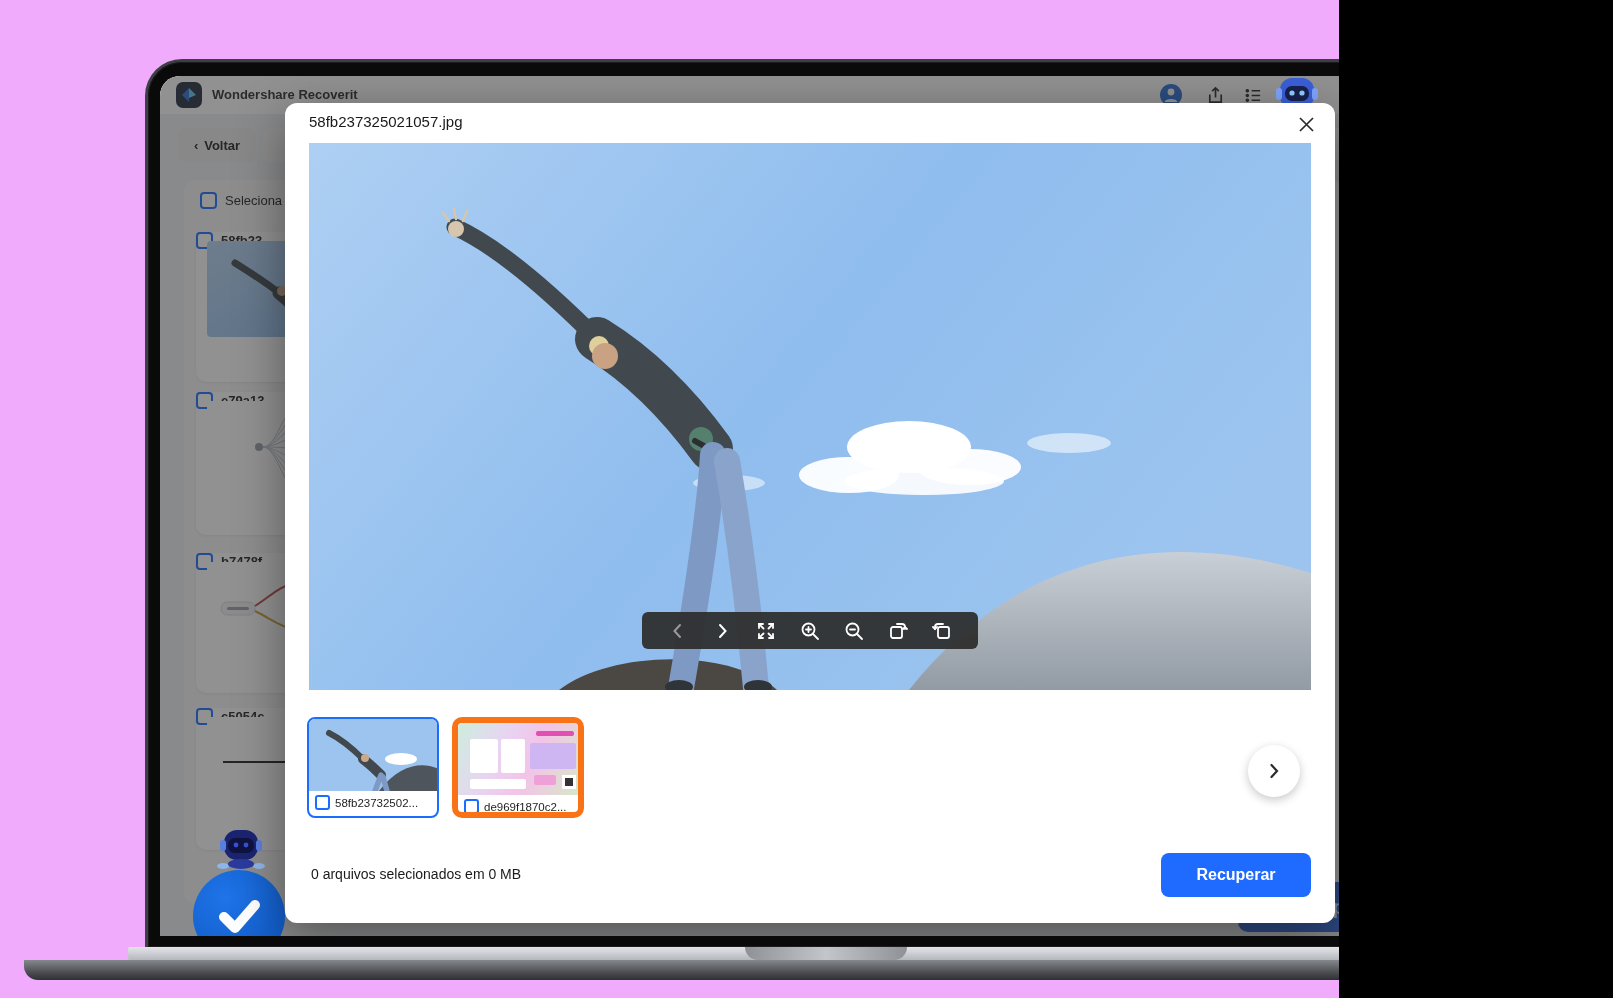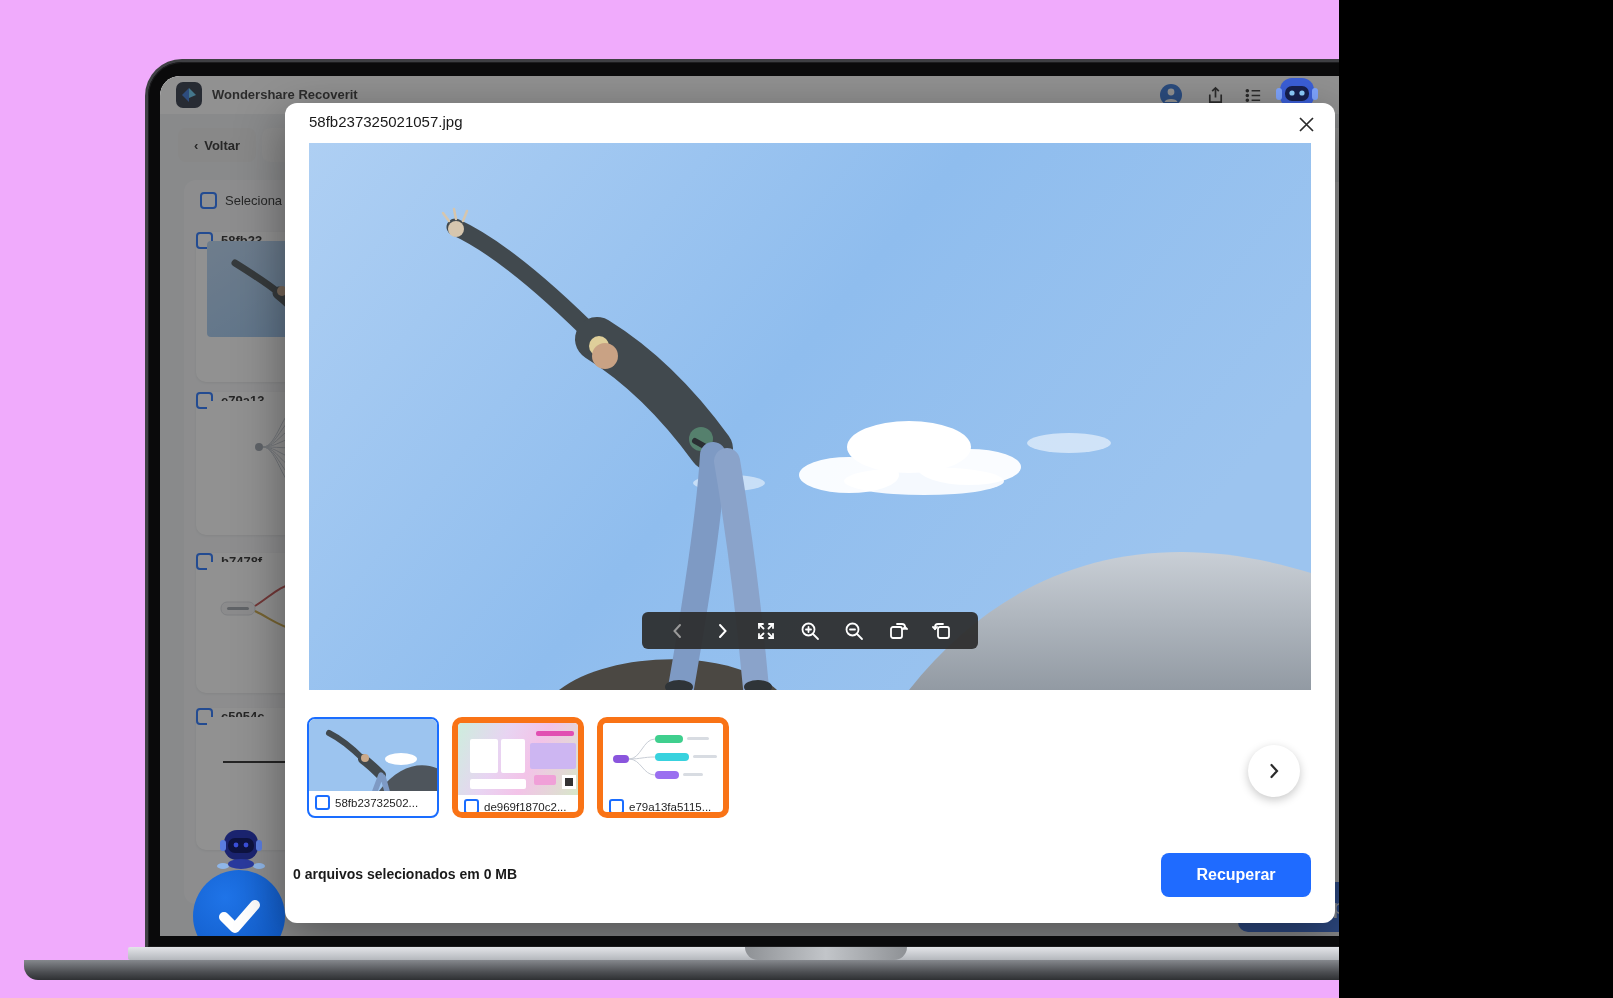--- a/index.html
+++ b/index.html
@@ -73,21 +73,21 @@
   .strip{left:22px;top:614px;width:1006px;display:flex;gap:13px;}
   .tcard{width:132px;height:101px;background:#fff;border:6px solid #f97316;border-radius:10px;
     box-sizing:border-box;overflow:hidden;flex:none;position:relative;}
   .tcard.sel{border:2px solid #1a6dff;border-radius:8px;text-align:right;}
   .tart{position:absolute;left:0;top:0;width:100%;height:72px;overflow:hidden;}
   .trow{position:absolute;left:6px;top:76px;display:flex;align-items:center;gap:5px;}
   .trow .chk{width:15px;height:15px;border-radius:3px;flex:none;}
   .tlabel{font-size:11.5px;color:#1e1e1e;white-space:nowrap;}
   .next-circle{left:963px;top:642px;width:52px;height:52px;border-radius:50%;background:#fff;
     box-shadow:0 3px 10px rgba(0,0,0,.22);display:flex;align-items:center;justify-content:center;}
-  .mfoot-summary{left:8px;top:763px;font-size:14px;color:#1a1a1a;font-weight:bold;}
+  .mfoot-summary{left:26px;top:763px;font-size:14px;color:#1a1a1a;}
   .recover-btn{left:876px;top:750px;width:150px;height:44px;border-radius:8px;background:#1f6bff;
     color:#fff;font-size:16px;font-weight:700;display:flex;align-items:center;justify-content:center;border:none;}
 
   
   .mini{position:absolute;}
 </style>
 </head>
 <body>
 
 <div id="stage">
@@ -399,42 +399,20 @@
           </div>
           <div class="trow">
               <span class="chk"></span>
             <span class="tlabel">de969f1870c2...</span>
             </div>
         </div>
 
 
 
 
-        <div class="tcard">
-          <div class="tart" style="background:#fff;">
-            <svg width="130" height="72" viewBox="0 0 130 72">
-              <rect x="10" y="32" width="16" height="8" rx="4" fill="#8a55dd"></rect>
-              <g stroke="#c9ced6" stroke-width="1" fill="none">
-                <path d="M26,36 C38,36 40,16 52,16"></path>
-                  <path d="M26,36 C38,36 40,34 52,34"></path>
-                  <path d="M26,36 C38,36 40,52 52,52"></path>
-              </g>
-              <rect x="52" y="12" width="28" height="8" rx="4" fill="#3fcf8e"></rect>
-              <rect x="52" y="30" width="34" height="8" rx="4" fill="#38d2de"></rect>
-              <rect x="52" y="48" width="24" height="8" rx="4" fill="#9a6ff0"></rect>
-              <rect x="84" y="14" width="22" height="3" rx="1.5" fill="#d8dce2"></rect>
-              <rect x="90" y="32" width="24" height="3" rx="1.5" fill="#d8dce2"></rect>
-              <rect x="80" y="50" width="20" height="3" rx="1.5" fill="#d8dce2"></rect>
-            </svg>
-          </div>
-          <div class="trow">
-              <span class="chk"></span>
-            <span class="tlabel">e79a13fa5115...</span>
-            </div>
-        </div>
 
       </div>
 
       <div class="abs next-circle">
         <svg width="18" height="18" viewBox="0 0 18 18" fill="none" stroke="#2b2b2b" stroke-width="2.2" stroke-linecap="round">
             <path d="M6.5 3L12 9L6.5 15"></path>
           </svg>
       </div>
 
       <div class="abs mfoot-summary">0 arquivos selecionados em 0 MB</div>

